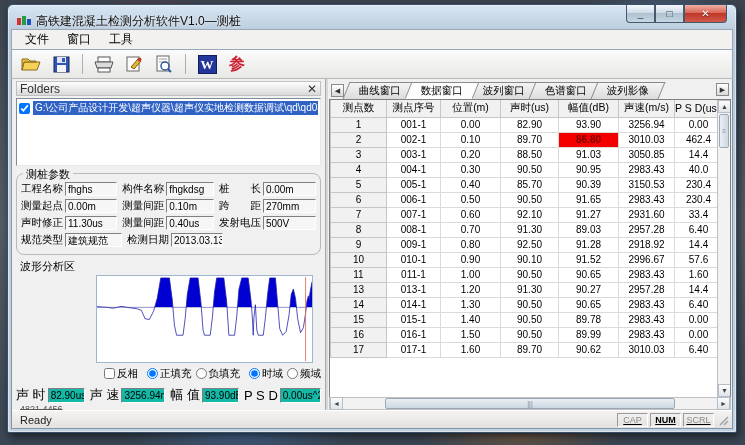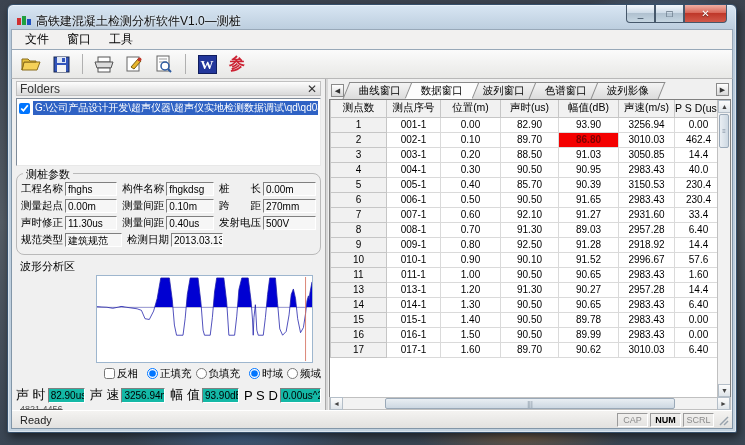--- a/index.html
+++ b/index.html
@@ -516,21 +516,21 @@
             <div class="hfill"></div>
             <div class="hthumb">|||</div>
             <div class="hfill"></div>
             <div class="sbtn">►</div>
           </div>
         </div>
       </div>
 
       <div class="statusbar">
         <span class="status-ready">Ready</span>
-        <span id="status-inds" style="display:flex;gap:2px;">
+        <span id="status-inds" style="display:flex;gap:2px;text-decoration:underline;">
             <span class="status-ind">CAP</span>
             <span class="status-ind on">NUM</span>
             <span class="status-ind">SCRL</span>
           </span>
         <svg class="grip" width="14" height="14">
           <g stroke="#98a2ac" stroke-width="1.5">
               <line x1="12" y1="4" x2="4" y2="12"></line>
               <line x1="12" y1="8" x2="8" y2="12"></line>
               <line x1="12" y1="12" x2="12" y2="12"></line>
             </g>

